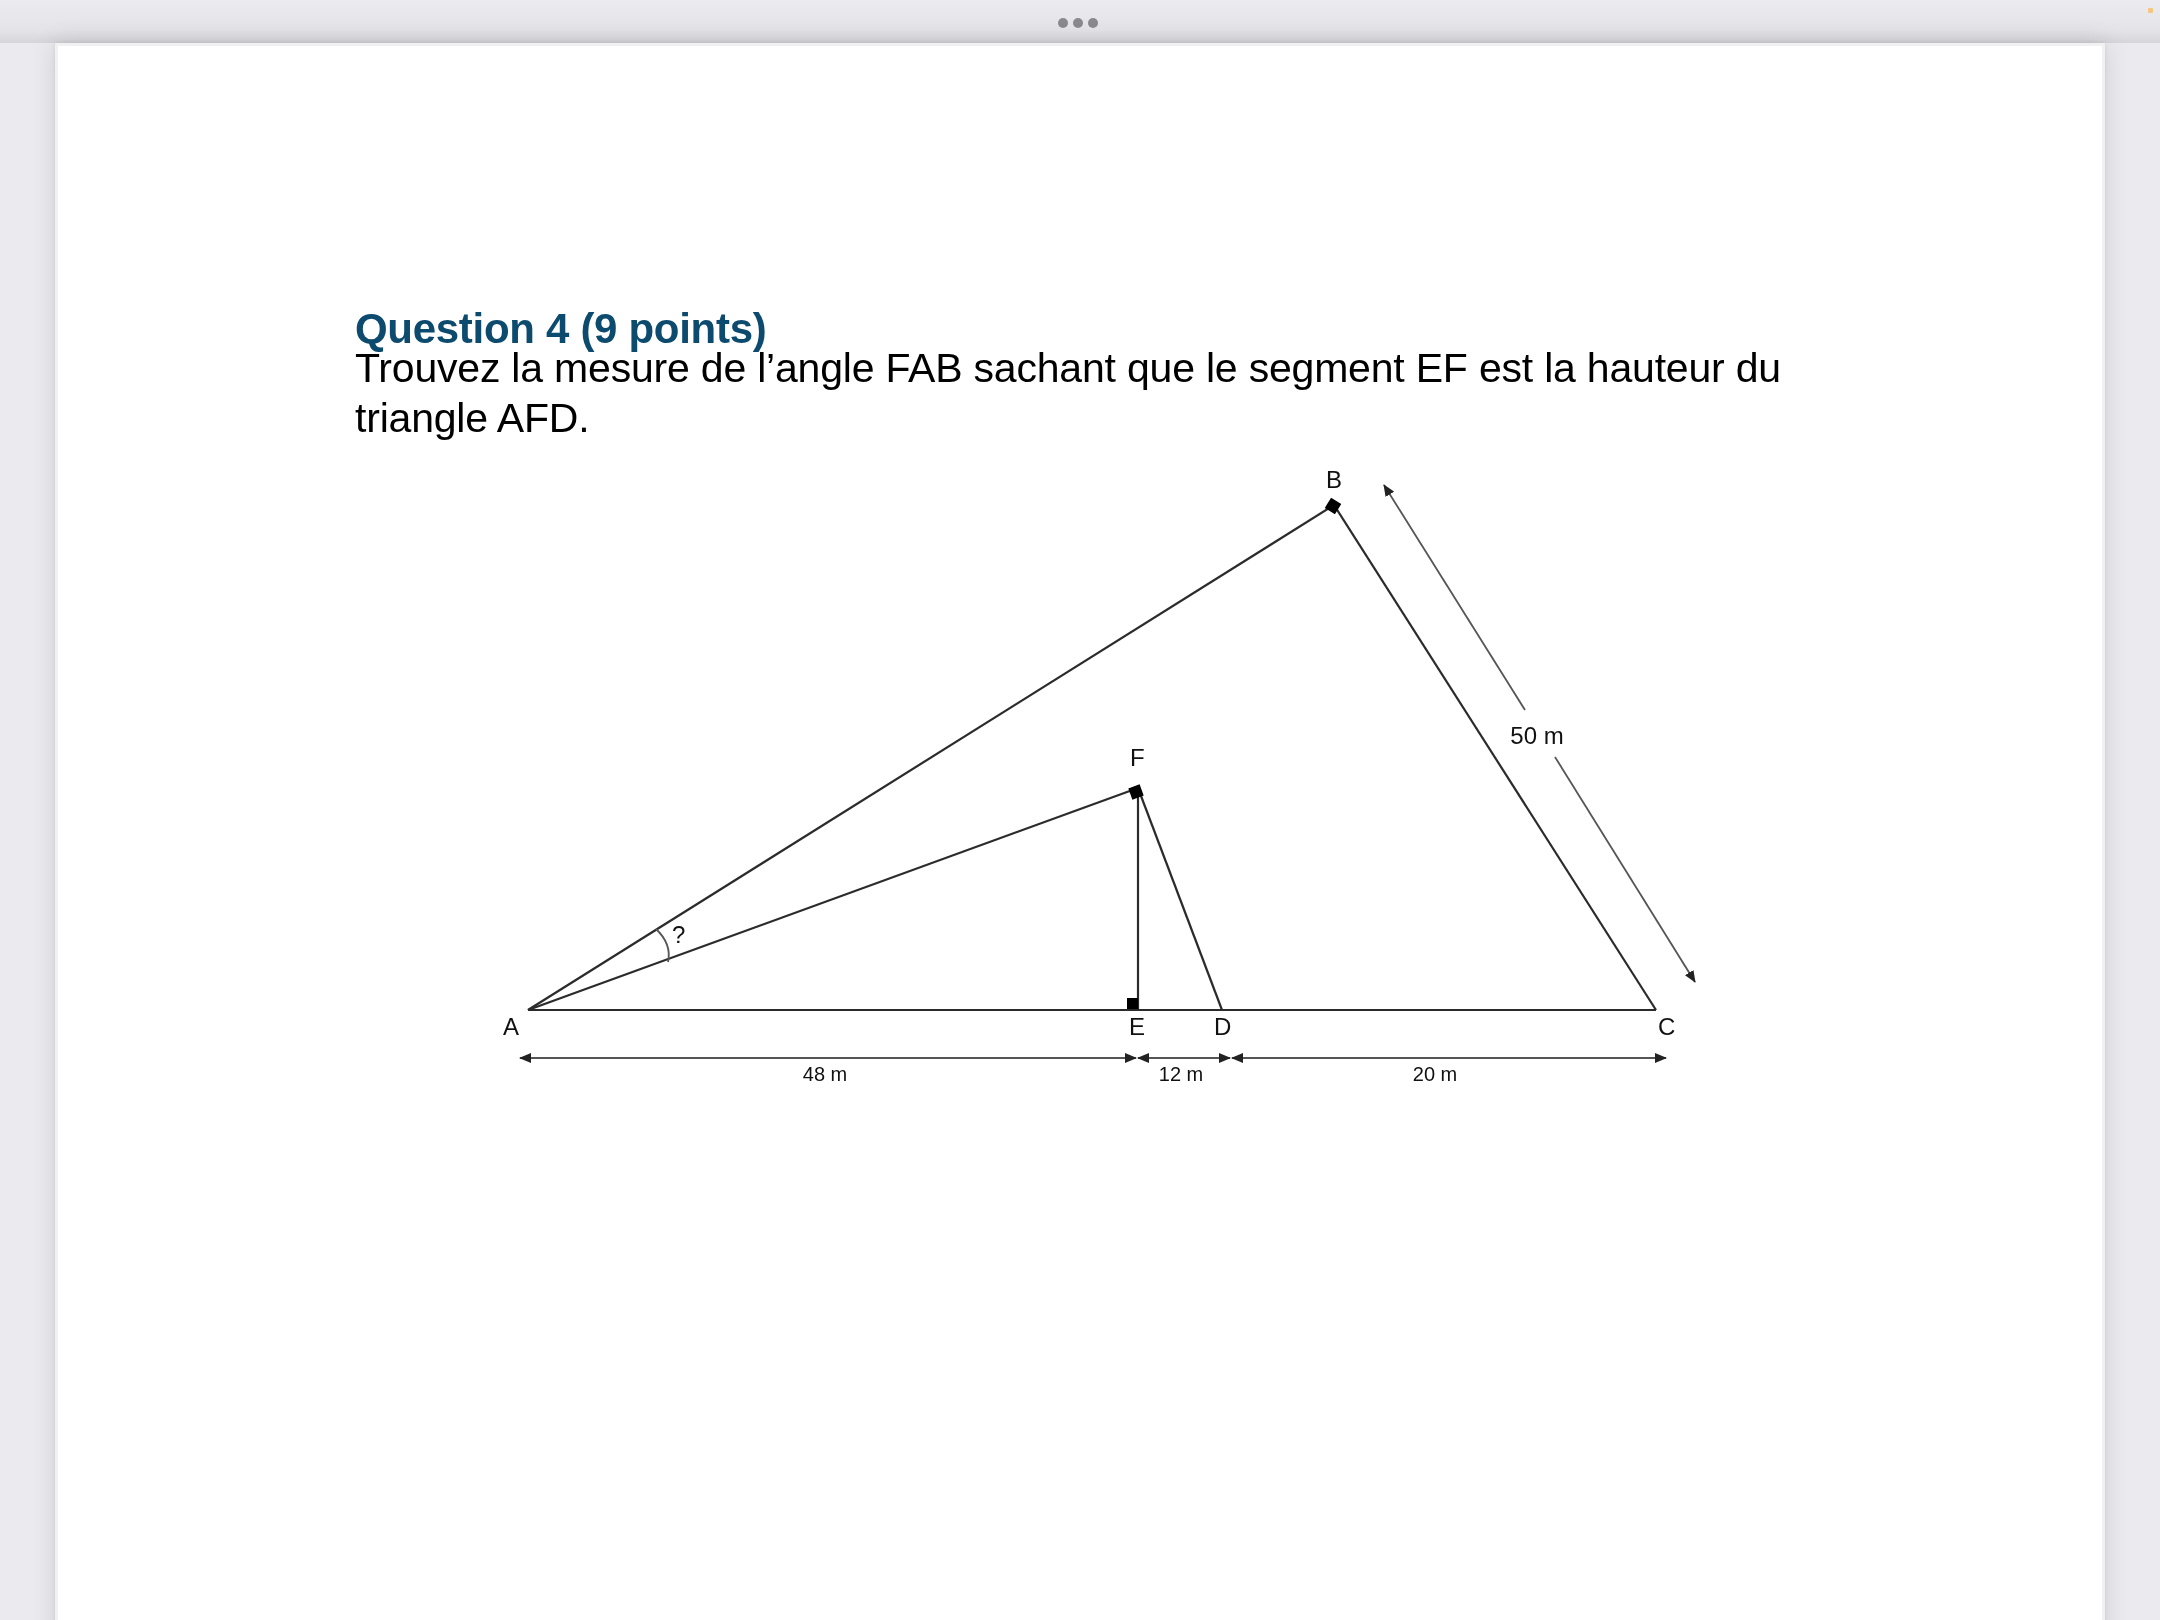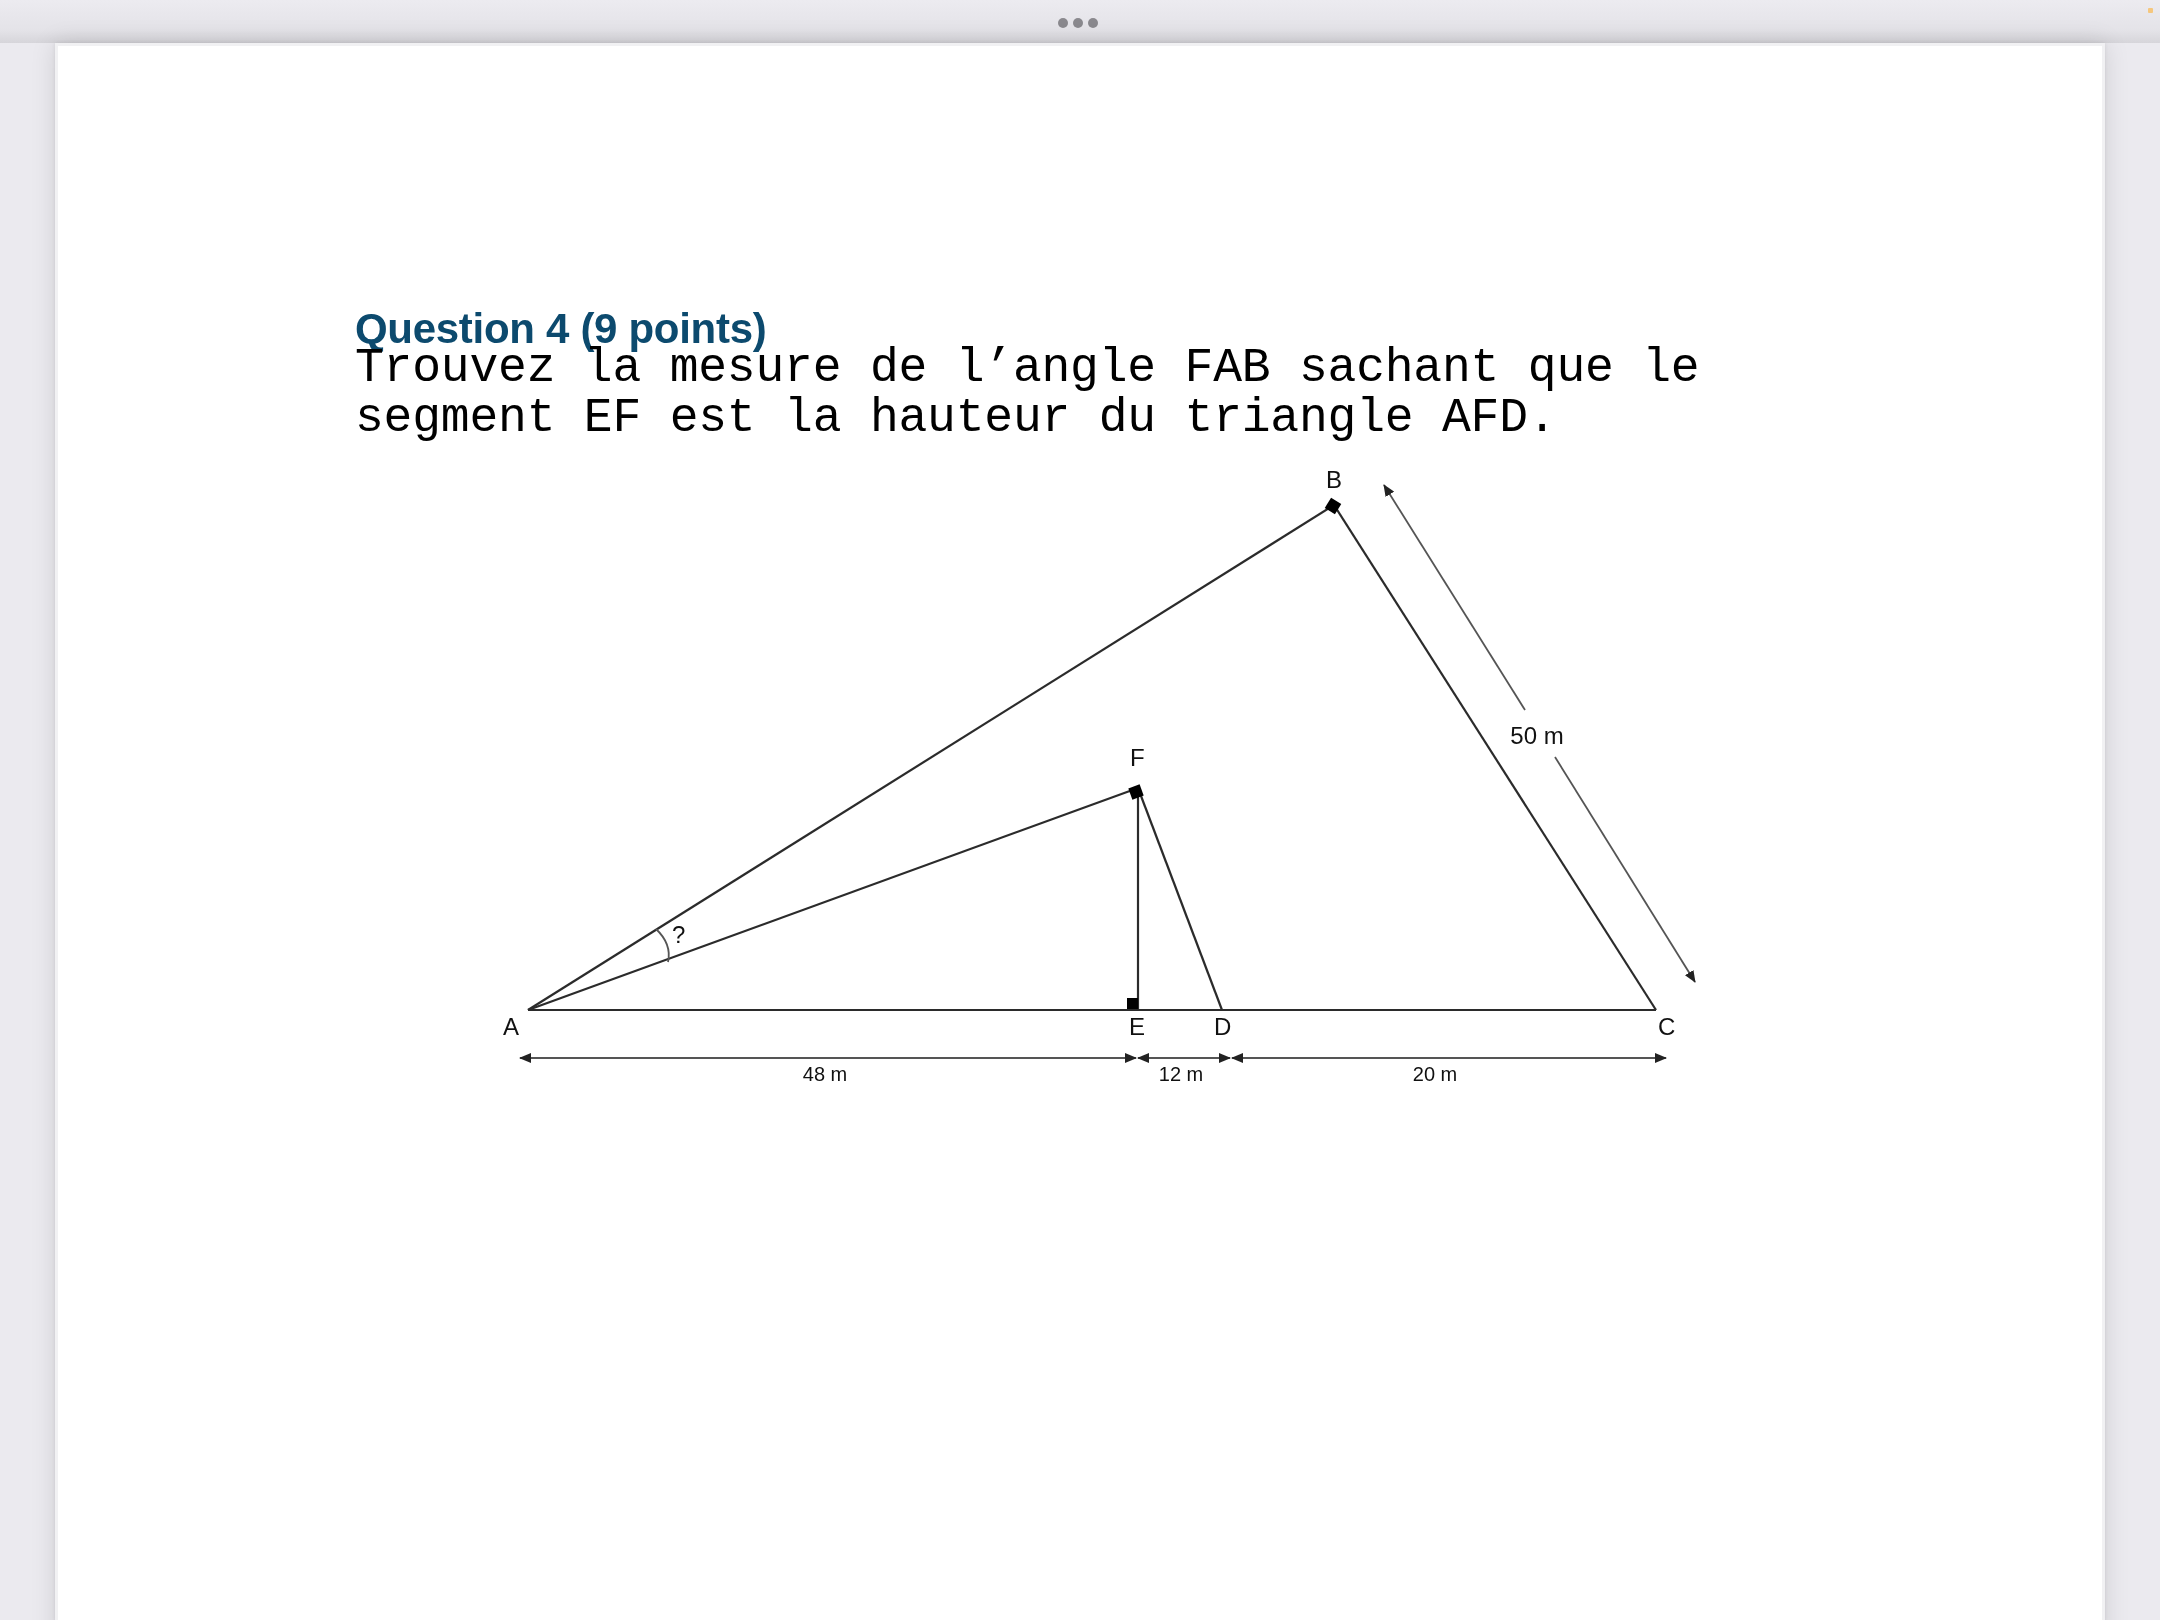--- a/index.html
+++ b/index.html
@@ -54,25 +54,24 @@
     font-weight: bold;
     color: #0c4a6e;
     white-space: nowrap;
     letter-spacing: -0.3px;
     margin-top: 20px;
   }
   .question-body {
     position: absolute;
     left: 355px; top: 343px;
     width: 1430px;
-    font-size: 48px;
+    font-size: 41px;
     line-height: 50px;
     color: #000;
     letter-spacing: -0.2px;
-    font-family: Liberation Mono, monospace;
   }
   svg.diagram {
     position: absolute;
     left: 0; top: 0;
     width: 2160px; height: 1620px;
     pointer-events: none;
   }
   svg text {
     font-family: "Liberation Sans", "DejaVu Sans", sans-serif;
     fill: #111;

